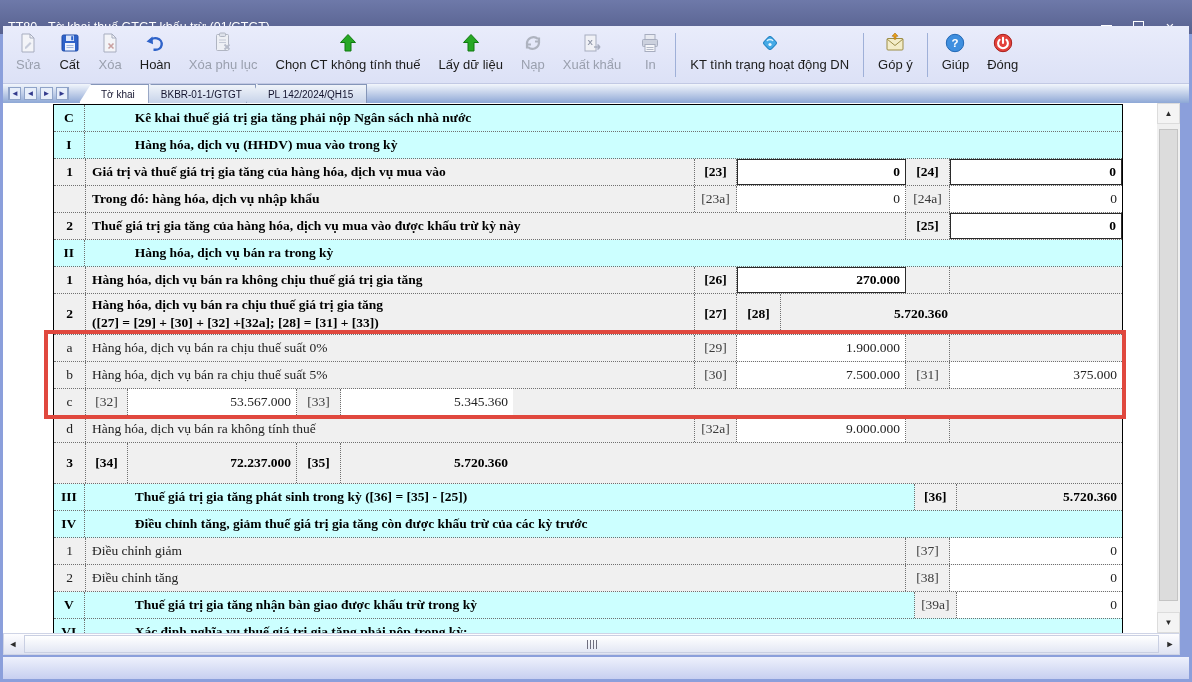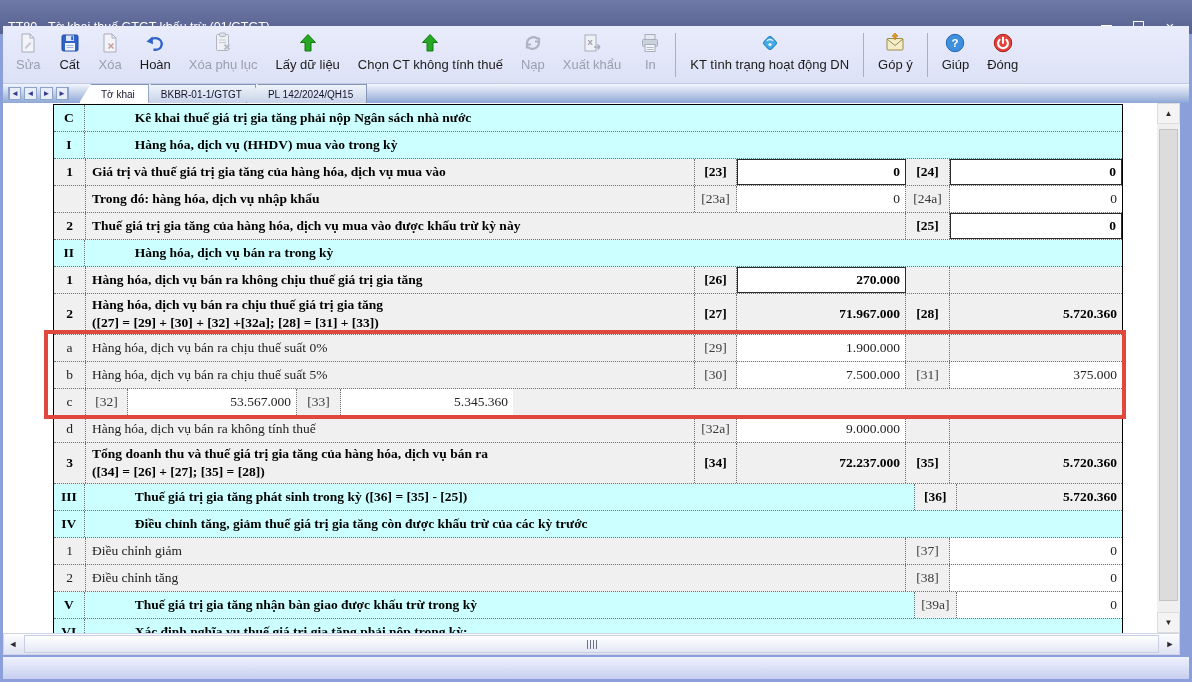--- a/index.html
+++ b/index.html
@@ -146,27 +146,27 @@
           <rect x="7.5" y="1" width="6" height="3.5" rx="1" fill="#dde1ea" stroke="#b0b5c2"></rect>
           <path d="M7 8h7M7 10.5h7" stroke="#c4c9d6"></path>
           <path d="M12.5 12.5l5 5m0-5l-5 5" stroke="#b7bcca" stroke-width="1.8"></path>
         </svg></span>
     <span class="tlabel">Xóa phụ lục</span>
   </div>
   <div class="titem">
     <span class="ticon"><svg viewBox="0 0 22 22">
           <path d="M11 2.5L18.5 10.5H14V19H8v-8.5H3.5z" fill="#27a825" stroke="#117a10"></path>
         </svg></span>
+    <span class="tlabel">Chọn CT không tính thuế</span>
+  </div>
+  <div class="titem">
+    <span class="ticon"><svg viewBox="0 0 22 22">
+          <path d="M11 2.5L18.5 10.5H14V19H8v-8.5H3.5z" fill="#27a825" stroke="#117a10"></path>
+        </svg></span>
     <span class="tlabel">Lấy dữ liệu</span>
-  </div>
-  <div class="titem">
-    <span class="ticon"><svg viewBox="0 0 22 22">
-          <path d="M11 2.5L18.5 10.5H14V19H8v-8.5H3.5z" fill="#27a825" stroke="#117a10"></path>
-        </svg></span>
-    <span class="tlabel">Chọn CT không tính thuế</span>
   </div>
   <div class="titem disabled">
     <span class="ticon"><svg viewBox="0 0 22 22">
           <path d="M5 12a6.5 6.5 0 0 1 11-5" fill="none" stroke="#aeb3bf" stroke-width="2.2"></path>
           <path d="M17 5.5v4h-4" fill="none" stroke="#aeb3bf" stroke-width="2.2"></path>
           <path d="M17 10a6.5 6.5 0 0 1-11 5" fill="none" stroke="#aeb3bf" stroke-width="2.2"></path>
           <path d="M5 16.5v-4h4" fill="none" stroke="#aeb3bf" stroke-width="2.2"></path>
         </svg></span>
     <span class="tlabel">Nạp</span>
   </div>
@@ -295,21 +295,20 @@
       <div class="cell c-empty2"></div>
     </div>
 
     <div class="frow h41">
       <div class="cell c-no">2</div>
       <div class="cell c-desc two">
         <span>Hàng hóa, dịch vụ bán ra chịu thuế giá trị gia tăng</span>
         <span>([27] = [29] + [30] + [32] +[32a]; [28] = [31] + [33])</span>
       </div>
       <div class="cell c-code">[27]</div>
-      <div class="cell c-val comp">71.967.000</div>
       <div class="cell c-code c2">[28]</div>
       <div class="cell c-val v2 comp">5.720.360</div>
     </div>
 
     <div class="frow h27">
       <div class="cell c-no reg">a</div>
       <div class="cell c-desc reg">Hàng hóa, dịch vụ bán ra chịu thuế suất 0%</div>
       <div class="cell c-code code-reg">[29]</div>
       <div class="cell c-val io reg">1.900.000</div>
       <div class="cell c-empty1"></div>
@@ -337,24 +336,20 @@
       <div class="cell c-no reg">d</div>
       <div class="cell c-desc reg">Hàng hóa, dịch vụ bán ra không tính thuế</div>
       <div class="cell c-code code-reg">[32a]</div>
       <div class="cell c-val io reg">9.000.000</div>
       <div class="cell c-empty1"></div>
       <div class="cell c-empty2"></div>
     </div>
 
     <div class="frow h41">
       <div class="cell c-no">3</div>
-      <div class="cell c-desc two">
-        <span>Tổng doanh thu và thuế giá trị gia tăng của hàng hóa, dịch vụ bán ra</span>
-        <span>([34] = [26] + [27]; [35] = [28])</span>
-      </div>
       <div class="cell c-code">[34]</div>
       <div class="cell c-val comp">72.237.000</div>
       <div class="cell c-code c2">[35]</div>
       <div class="cell c-val v2 comp">5.720.360</div>
     </div>
 
     <div class="frow sec h27">
       <div class="cell c-no">III</div>
       <div class="cell c-sect span3">Thuế giá trị gia tăng phát sinh trong kỳ ([36] = [35] - [25])</div>
       <div class="cell c-code c2">[36]</div>

